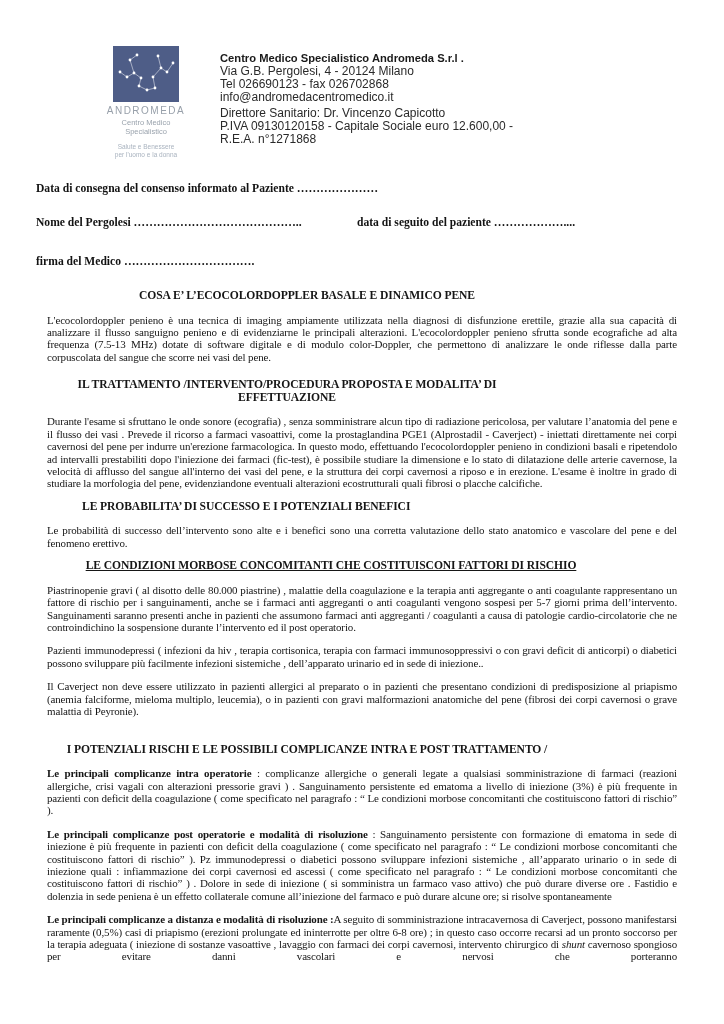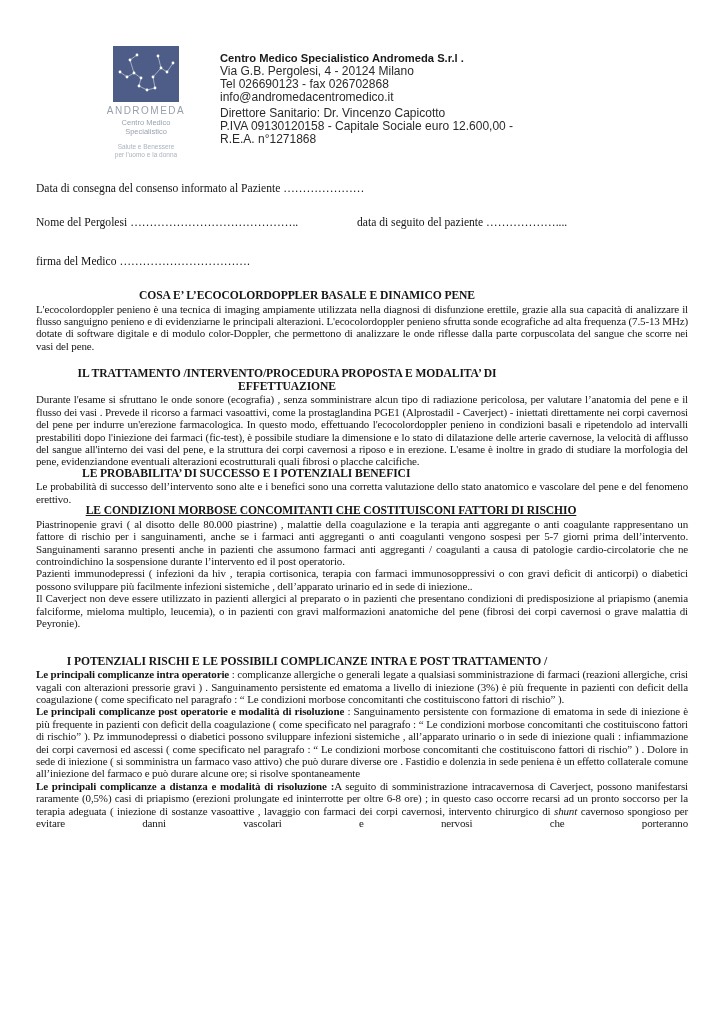--- a/index.html
+++ b/index.html
@@ -19,36 +19,36 @@
   .logo-sq svg{display:block;width:66px;height:56px;}
   .logo-name{margin-top:3px;font-size:10px;letter-spacing:1.5px;color:#98a0aa;}
   .logo-sub{margin-top:3px;font-size:7.5px;line-height:8.5px;color:#9aa3ad;}
   .logo-tag{margin-top:7px;font-size:6.5px;line-height:7.5px;color:#a9b3bf;}
   .coinfo{margin-left:28px;font-family:"Liberation Sans","DejaVu Sans",sans-serif;padding-top:5px;}
   .coname{font-size:11.2px;font-weight:bold;color:#1a1a1a;line-height:14px;}
   .coline{font-size:12px;color:#2a2a2a;line-height:13.2px;}
   .coline.dir{margin-top:2px;}
   
   .formrows{margin:14px 36px 0 36px;font-size:11.6px;color:#131313;}
-  .frow{white-space:nowrap;}
+  .frow{white-space:nowrap;font-weight:bold;}
   .r2{margin-top:21px;display:flex;}
   .r3{margin-top:26px;display:flex;}
   .fcol-l{display:inline-block;width:321px;flex:0 0 321px;}
   .fcol-r{display:inline-block;}
   
   .content{margin:22px 36px 0 36px;}
   .h{font-weight:bold;font-size:11.6px;line-height:12.6px;margin:0;letter-spacing:-0.1px;}
   .h.center{text-align:center;}
   .h1{margin-right:110px;}
   .h2{margin-right:150px;margin-top:16px;}
   .h3{text-align:left;padding-left:46px;}
   .h4{margin-right:62px;text-decoration:underline;}
   .h5{margin-right:110px;margin-top:26px;}
   .body{
-    margin:0;
+    margin:11px;
     font-size:11px;
     line-height:12.4px;
     letter-spacing:-0.15px;
     text-align:justify;
   }
   .body .b{font-weight:bold;}
   .body .i{font-style:italic;}
   .force-just{text-align-last:justify;}
 </style>
 </head>

